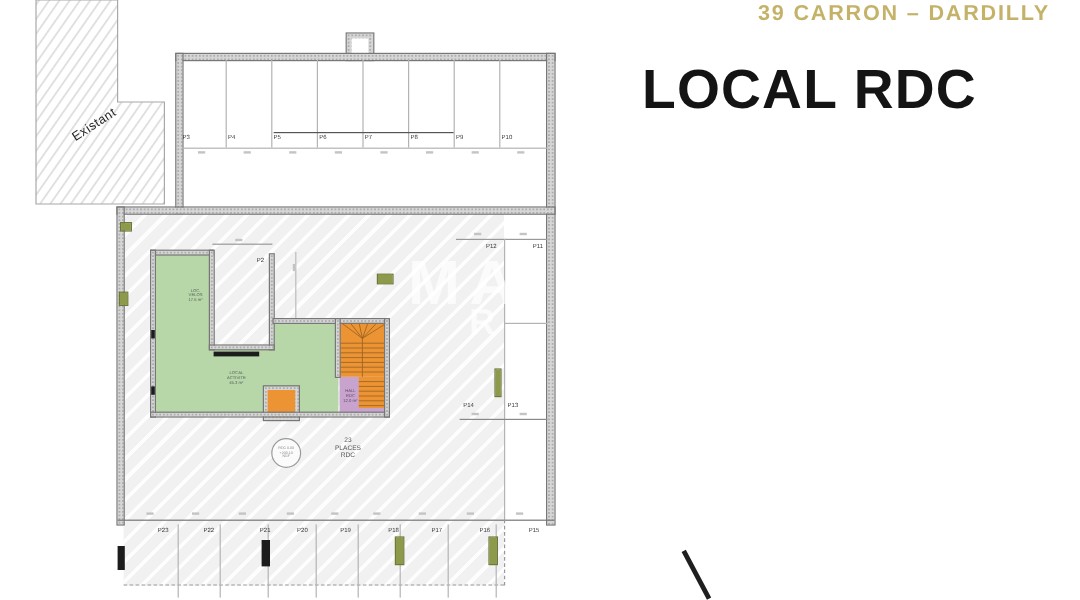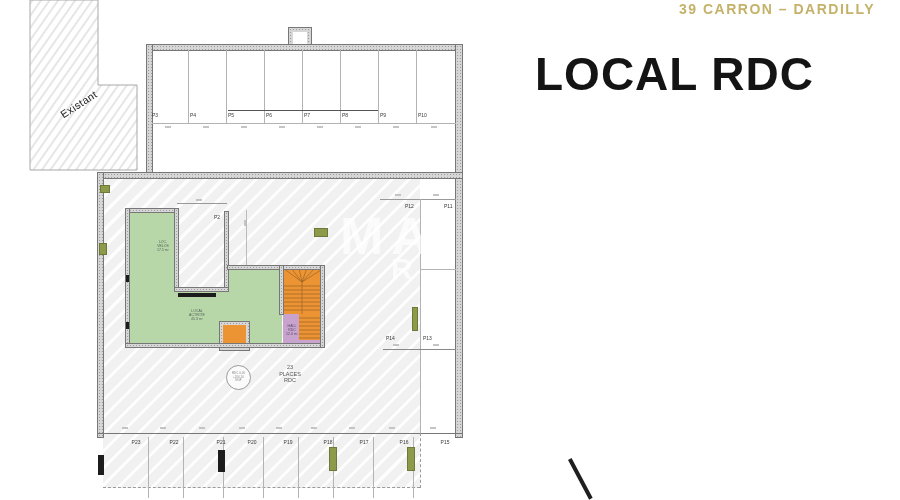--- a/index.html
+++ b/index.html
@@ -16,21 +16,21 @@
   .ln{position:absolute;background:#b3b3b3;}
   .lnd{position:absolute;background:#555;}
   .lbl{position:absolute;font-size:5px;line-height:6px;color:#3a3a3a;white-space:nowrap;}
   .lblc{width:16px;text-align:center;}
   .sm{position:absolute;width:6px;height:2px;background:#c4c4c4;}
   .tiny{position:absolute;font-size:3.5px;line-height:4.2px;color:#55615a;text-align:center;white-space:pre-line;}
   .dash-v{position:absolute;border-left:1px dashed #9a9a9a;width:0;}
   .dash-h{position:absolute;border-top:1px dashed #9a9a9a;height:0;}
   .olive{position:absolute;background:#8d9a4a;outline:.5px solid #6e7838;}
   .col{position:absolute;background:#1c1c1c;}
-  #proj-title{position:absolute;top:1px;right:25px;font-size:14px;font-weight:600;
+  #proj-title{position:absolute;top:1px;right:25px;font-size:18px;font-weight:600;
         letter-spacing:1.5px;color:#c5b269;margin-left:48px;}
   #page-title{position:absolute;left:535px;top:47px;font-size:46px;font-weight:800;
         letter-spacing:1px;color:#141414;}
   .wm{position:absolute;color:rgba(255,255,255,.68);font-weight:800;pointer-events:none;}
   #exist-lbl{position:absolute;left:58px;top:98px;font-size:10.5px;color:#222;
         transform:rotate(-33deg);letter-spacing:.5px;}
   #places-note{position:absolute;left:268px;top:364px;width:44px;font-size:5.5px;line-height:6.5px;
         color:#555;text-align:center;white-space:pre-line;}
   #level-circle{position:absolute;left:226px;top:365px;width:23px;height:23px;border:1px solid #9a9a9a;
         border-radius:50%;background:#fbfbfb;display:flex;align-items:center;justify-content:center;}

